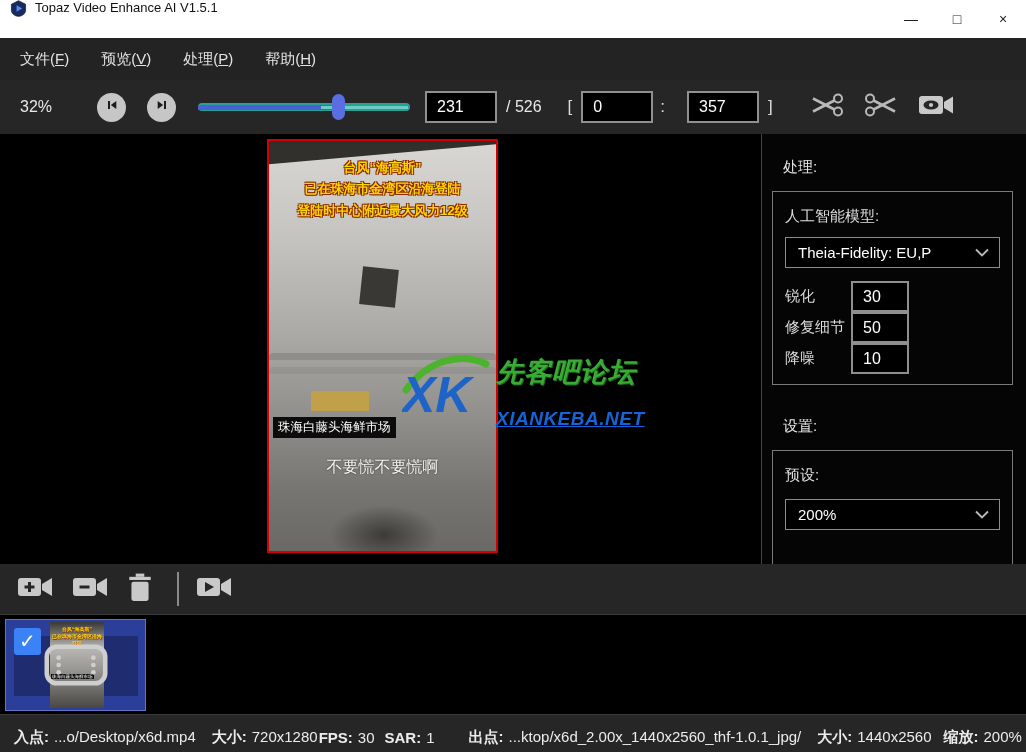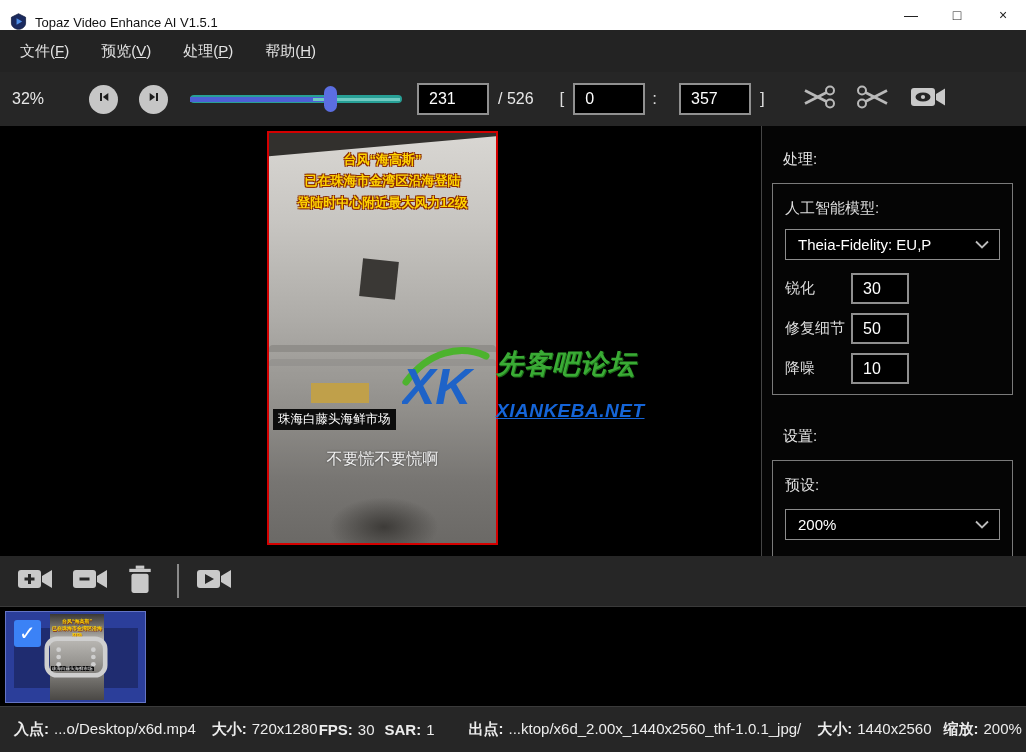--- a/index.html
+++ b/index.html
@@ -1,36 +1,36 @@
 <!DOCTYPE html>
 <html><head>
 <meta charset="utf-8">
 <style>
   * { box-sizing: border-box; margin: 0; padding: 0; }
   html,body { width:1026px; height:752px; background:#000; overflow:hidden;
     font-family:"Liberation Sans", sans-serif; }
   .app { width:1026px; height:752px; display:flex; flex-direction:column; background:#252525; }
 
   
-  .titlebar { height:30px; background:#ffffff; display:flex; align-items:flex-end; flex:0 0 auto; }
+  .titlebar { height:38px; background:#ffffff; display:flex; align-items:flex-start; flex:0 0 auto; }
   .titlebar .logo { margin:0 8px 0 10px; display:flex; }
   .titlebar .title { font-size:13px; color:#111; }
   .win-controls { margin-left:auto; display:flex; height:100%; }
   .win-btn { width:46px; height:100%; display:flex; align-items:center; justify-content:center;
     font-size:14px; color:#222; cursor:default; }
 
   
   .menubar { height:42px; background:#232323; display:flex; align-items:center; padding-left:14px; flex:0 0 auto; }
   .menu-item { color:#e2e2e2; font-size:15px; margin-right:20px; padding:4px 6px; white-space:nowrap; }
   .key { text-decoration:underline; }
 
   
   .toolbar { height:54px; background:#262626; display:flex; align-items:center; color:#e8e8e8;
     font-size:16px; flex:0 0 auto; }
-  .zoom-label { margin-left:12px; width:44px; }
+  .zoom-label { margin-left:20px; width:44px; }
   .circle-btn { width:29px; height:29px; border-radius:50%; background:#c6c6c6; display:flex;
     align-items:center; justify-content:center; margin-left:21px; }
   .circle-btn:first-of-type { margin-left:33px; }
   .slider { position:relative; width:212px; height:26px; margin-left:22px; }
   .slider .track { position:absolute; left:0; right:0; top:9px; height:8px; background:#27a096; border-radius:4px; }
   .slider .track-lite { position:absolute; left:58%; right:2px; top:12px; height:3px; background:#6fcac2; }
   .slider .played { position:absolute; left:0; width:64%; top:11px; height:5px; background:#4d5fd6; }
   .slider .handle { position:absolute; left:63%; top:0; width:13px; height:26px; background:#5b6ee1; border-radius:7px; }
   .num-input { background:#000; border:2px solid #909090; color:#fff; font-size:16px;
     font-family:"Liberation Sans",sans-serif; height:32px; width:72px; padding-left:10px; outline:none; }
@@ -75,21 +75,21 @@
     text-decoration:underline; margin-top:18px; letter-spacing:0.5px; }
 
   .side-panel { width:265px; background:#050505; border-left:1px solid #454545; color:#e6e6e6;
     font-size:15px; overflow:hidden; }
   .panel-heading { margin:24px 0 14px 21px; font-size:15px; }
   .group-box { margin:0 13px 0 10px; border:1px solid #7a7a7a; padding:15px 12px 10px 12px; }
   .group-label { margin-bottom:11px; color:#dedede; }
   .dropdown { height:31px; background:#000; border:1px solid #8c8c8c; display:flex; align-items:center;
     padding:0 10px 0 12px; color:#fff; }
   .dropdown .chev { margin-left:auto; display:flex; }
-  .param-row { display:flex; align-items:center; margin-top:9px; }
+  .param-row { display:flex; align-items:center; }
   .param-row .p-label { width:66px; color:#dedede; }
   .p-input { width:58px; height:31px; background:#000; border:2px solid #8f8f8f; color:#fff;
     font-size:16px; font-family:"Liberation Sans",sans-serif; padding-left:10px; outline:none; }
   .settings-heading { margin-top:32px; }
 
   
   .clip-toolbar { height:50px; background:#262626; display:flex; align-items:center; padding-left:16px; flex:0 0 auto; }
   .clip-btn { display:flex; align-items:center; justify-content:center; margin-right:17px; }
   .v-divider { width:2px; height:34px; background:#8a8a8a; margin:0 16px 0 6px; }
 

